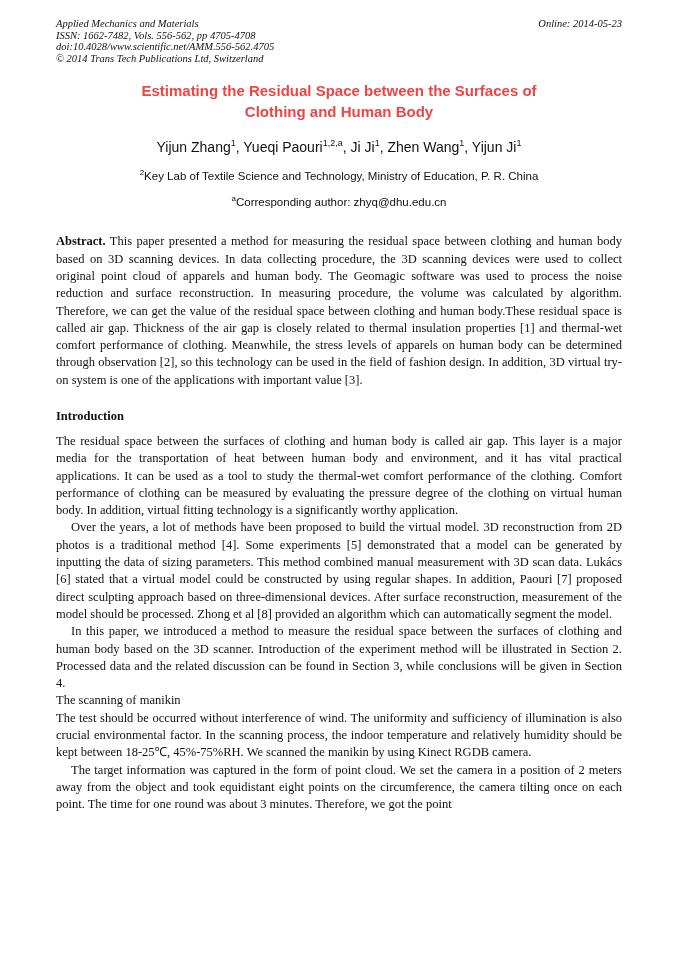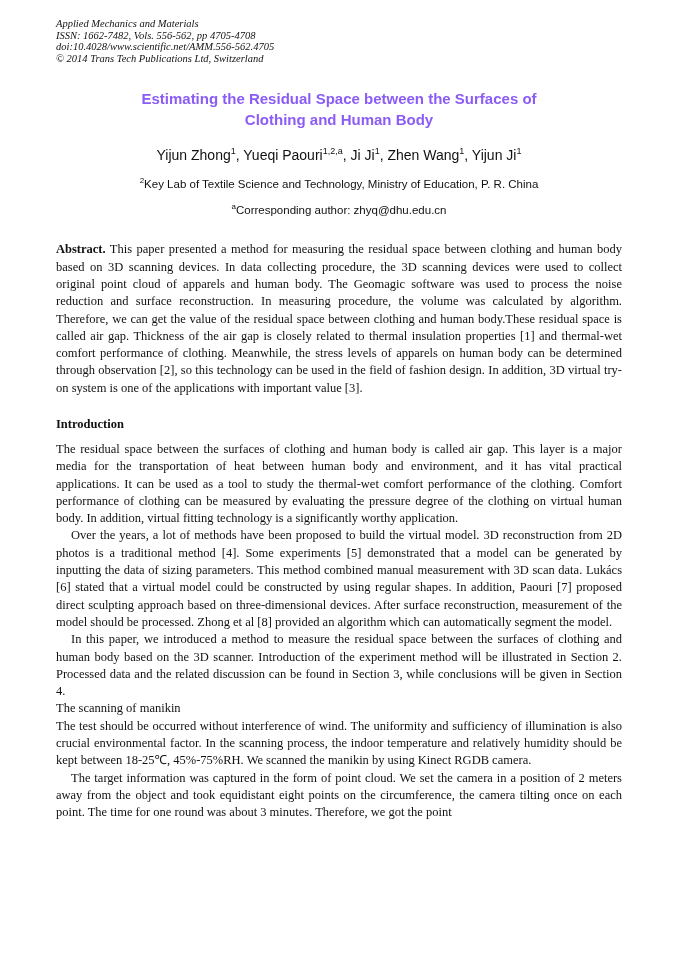--- a/index.html
+++ b/index.html
@@ -25,26 +25,26 @@
     font-family: "Liberation Serif", serif;
     font-style: italic;
     font-size: 10.5px;
     line-height: 11.5px;
   }
   .runhead .left div { white-space: nowrap; }
   .runhead .right { white-space: nowrap; }
   
   .front { font-family: "Liberation Sans", sans-serif; text-align: center; }
   .paper-title {
-    margin: 24px auto 0 auto;
+    margin: 16px auto 0 auto;
     max-width: 450px;
     font-size: 15px;
     font-weight: bold;
     line-height: 21px;
-    color: #8b5cf6;
+    color: #ef4444;
   }
   .authors {
     margin-top: 12px;
     font-size: 14px;
     line-height: 18px;
   }
   .authors sup { font-size: 9px; }
   .affil {
     margin-top: 10px;
     font-size: 11.5px;
@@ -84,26 +84,27 @@
 
 <div class="page">
 
   <div class="runhead">
     <div class="left">
       <div>Applied Mechanics and Materials</div>
       <div>ISSN: 1662-7482, Vols. 556-562, pp 4705-4708</div>
       <div>doi:10.4028/www.scientific.net/AMM.556-562.4705</div>
       <div>© 2014 Trans Tech Publications Ltd, Switzerland</div>
     </div>
+    <div class="right">Online: 2014-05-23</div>
   </div>
 
   <div class="front">
     <div class="paper-title">Estimating the Residual Space between the Surfaces of Clothing and Human Body</div>
 
-    <div class="authors"><span><span>Yijun Zhong</span><sup>1</sup><span>, </span></span><span><span>Yueqi Paouri</span><sup>1,2,a</sup><span>, </span></span><span><span>Ji Ji</span><sup>1</sup><span>, </span></span><span><span>Zhen Wang</span><sup>1</sup><span>, </span></span><span><span>Yijun Ji</span><sup>1</sup><span></span></span></div>
+    <div class="authors"><span><span>Yijun Zhang</span><sup>1</sup><span>, </span></span><span><span>Yueqi Paouri</span><sup>1,2,a</sup><span>, </span></span><span><span>Ji Ji</span><sup>1</sup><span>, </span></span><span><span>Zhen Wang</span><sup>1</sup><span>, </span></span><span><span>Yijun Ji</span><sup>1</sup><span></span></span></div>
 
     <div class="affil"><sup>2</sup><span>Key Lab of Textile Science and Technology, Ministry of Education, P. R. China</span></div>
     <div class="affil"><sup>a</sup><span>Corresponding author: zhyq@dhu.edu.cn</span></div>
   </div>
 
 
   <div class="bodytext">
 
     <p class="para"><span class="abstract-label">Abstract.</span><span> This paper presented a method for measuring the residual space between clothing and human body based on 3D scanning devices. In data collecting procedure, the 3D scanning devices were used to collect original point cloud of apparels and human body. The Geomagic software was used to process the noise reduction and surface reconstruction. In measuring procedure, the volume was calculated by algorithm. Therefore, we can get the value of the residual space between clothing and human body.These residual space is called air gap. Thickness of the air gap is closely related to thermal insulation properties [1] and thermal-wet comfort performance of clothing. Meanwhile, the stress levels of apparels on human body can be determined through observation [2], so this technology can be used in the field of fashion design. In addition, 3D virtual try-on system is one of the applications with important value [3].</span></p>
 

